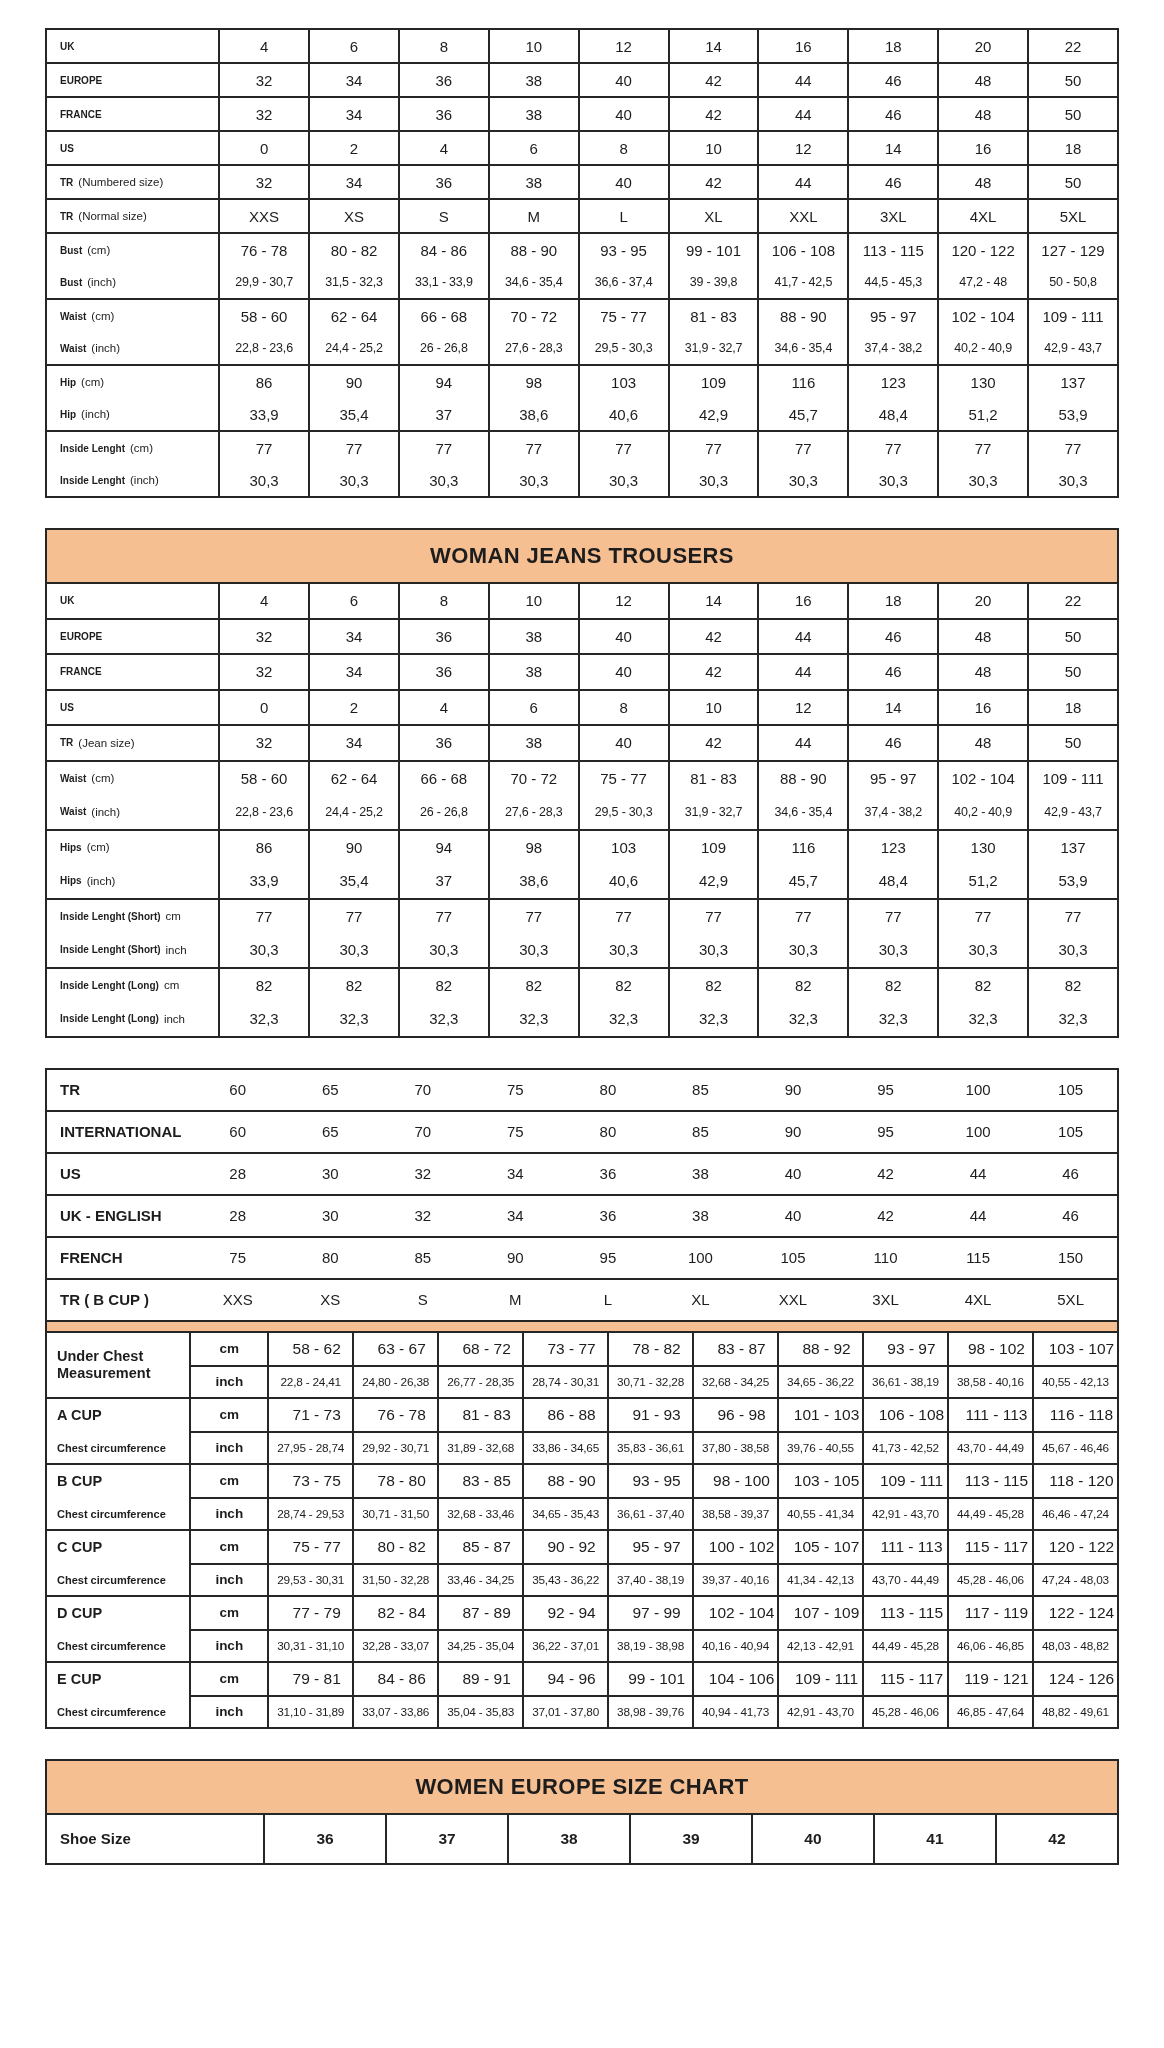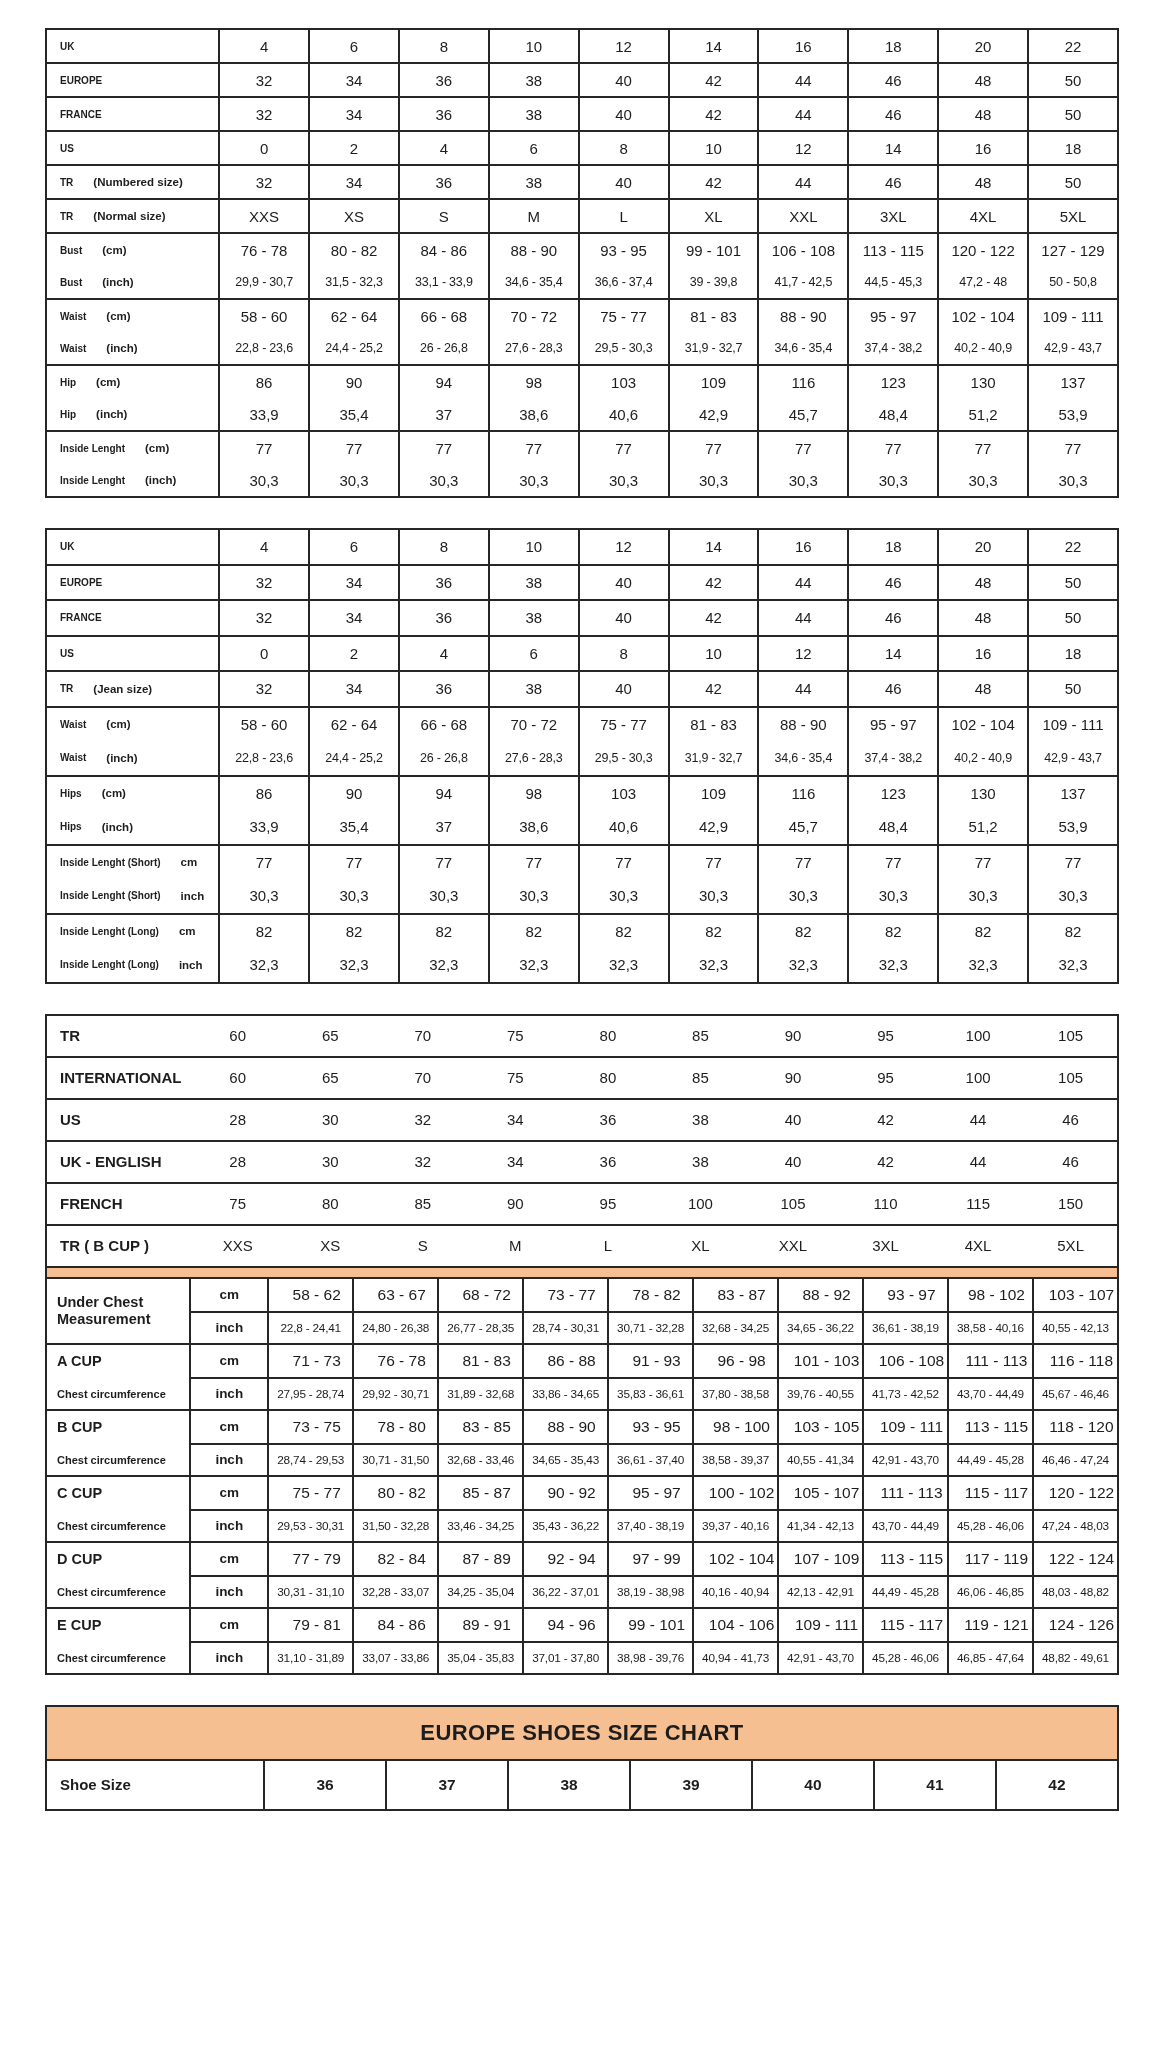--- a/index.html
+++ b/index.html
@@ -34,21 +34,21 @@
   .cell {
     display: flex; align-items: center; justify-content: center;
     border-left: 2.4px solid var(--brd, #262626);
     font-size: 15px; font-weight: 500;
     white-space: nowrap; overflow: hidden;
   }
   .cell.label {
     border-left: none; justify-content: flex-start; padding-left: 13px;
   }
   .cell.label .lm { font-size: 10px; font-weight: 700; }
-  .cell.label .ls { font-size: 11.5px; font-weight: 700; margin-left: 20px; }
+  .cell.label .ls { font-size: 11.5px; font-weight: 400; margin-left: 5px; }
   .row.small .cell.val { font-size: 12.5px; letter-spacing: -0.2px; }
 
   
   .g-std .row { height: 32px; }
   .g-j   .row { height: 33.5px; }
   .g-std .cell.label, .g-j .cell.label { width: 16%; }
   .g-std .cell.val,   .g-j .cell.val   { width: 8.4%; }
 
   
   .g-bra .row { height: 40px; }
@@ -335,20 +335,23 @@
             <div class="cell val">30,3</div>
             <div class="cell val">30,3</div>
             <div class="cell val">30,3</div>
             <div class="cell val">30,3</div>
           </div>
         </div>
       </div>
   </section>
 
   <section class="tbl">
+    <header class="band h1line">
+      <div class="band-title">WOMAN JEANS TROUSERS</div>
+    </header>
     <div class="grid g-j" id="t-jeans">
         <div class="rowgroup">
           <div class="row">
             <div class="cell label">
               <span class="lm">UK</span>
             </div>
             <div class="cell val">4</div>
             <div class="cell val">6</div>
             <div class="cell val">8</div>
             <div class="cell val">10</div>
@@ -876,21 +879,21 @@
               <div class="cell val">46,85 - 47,64</div>
               <div class="cell val">48,82 - 49,61</div>
             </div>
           </div>
         </div>
       </div>
   </section>
 
   <section class="tbl">
     <header class="band h1line">
-      <div class="band-title">EUROPE SHOES SIZE CHART</div>
+      <div class="band-title">WOMEN EUROPE SIZE CHART</div>
     </header>
     <div class="grid g-shoe" id="t-shoes">
         <div class="rowgroup">
           <div class="row boldvals">
             <div class="cell label">
               <span class="lm">Shoe Size</span>
             </div>
             <div class="cell val">36</div>
             <div class="cell val">37</div>
             <div class="cell val">38</div>

